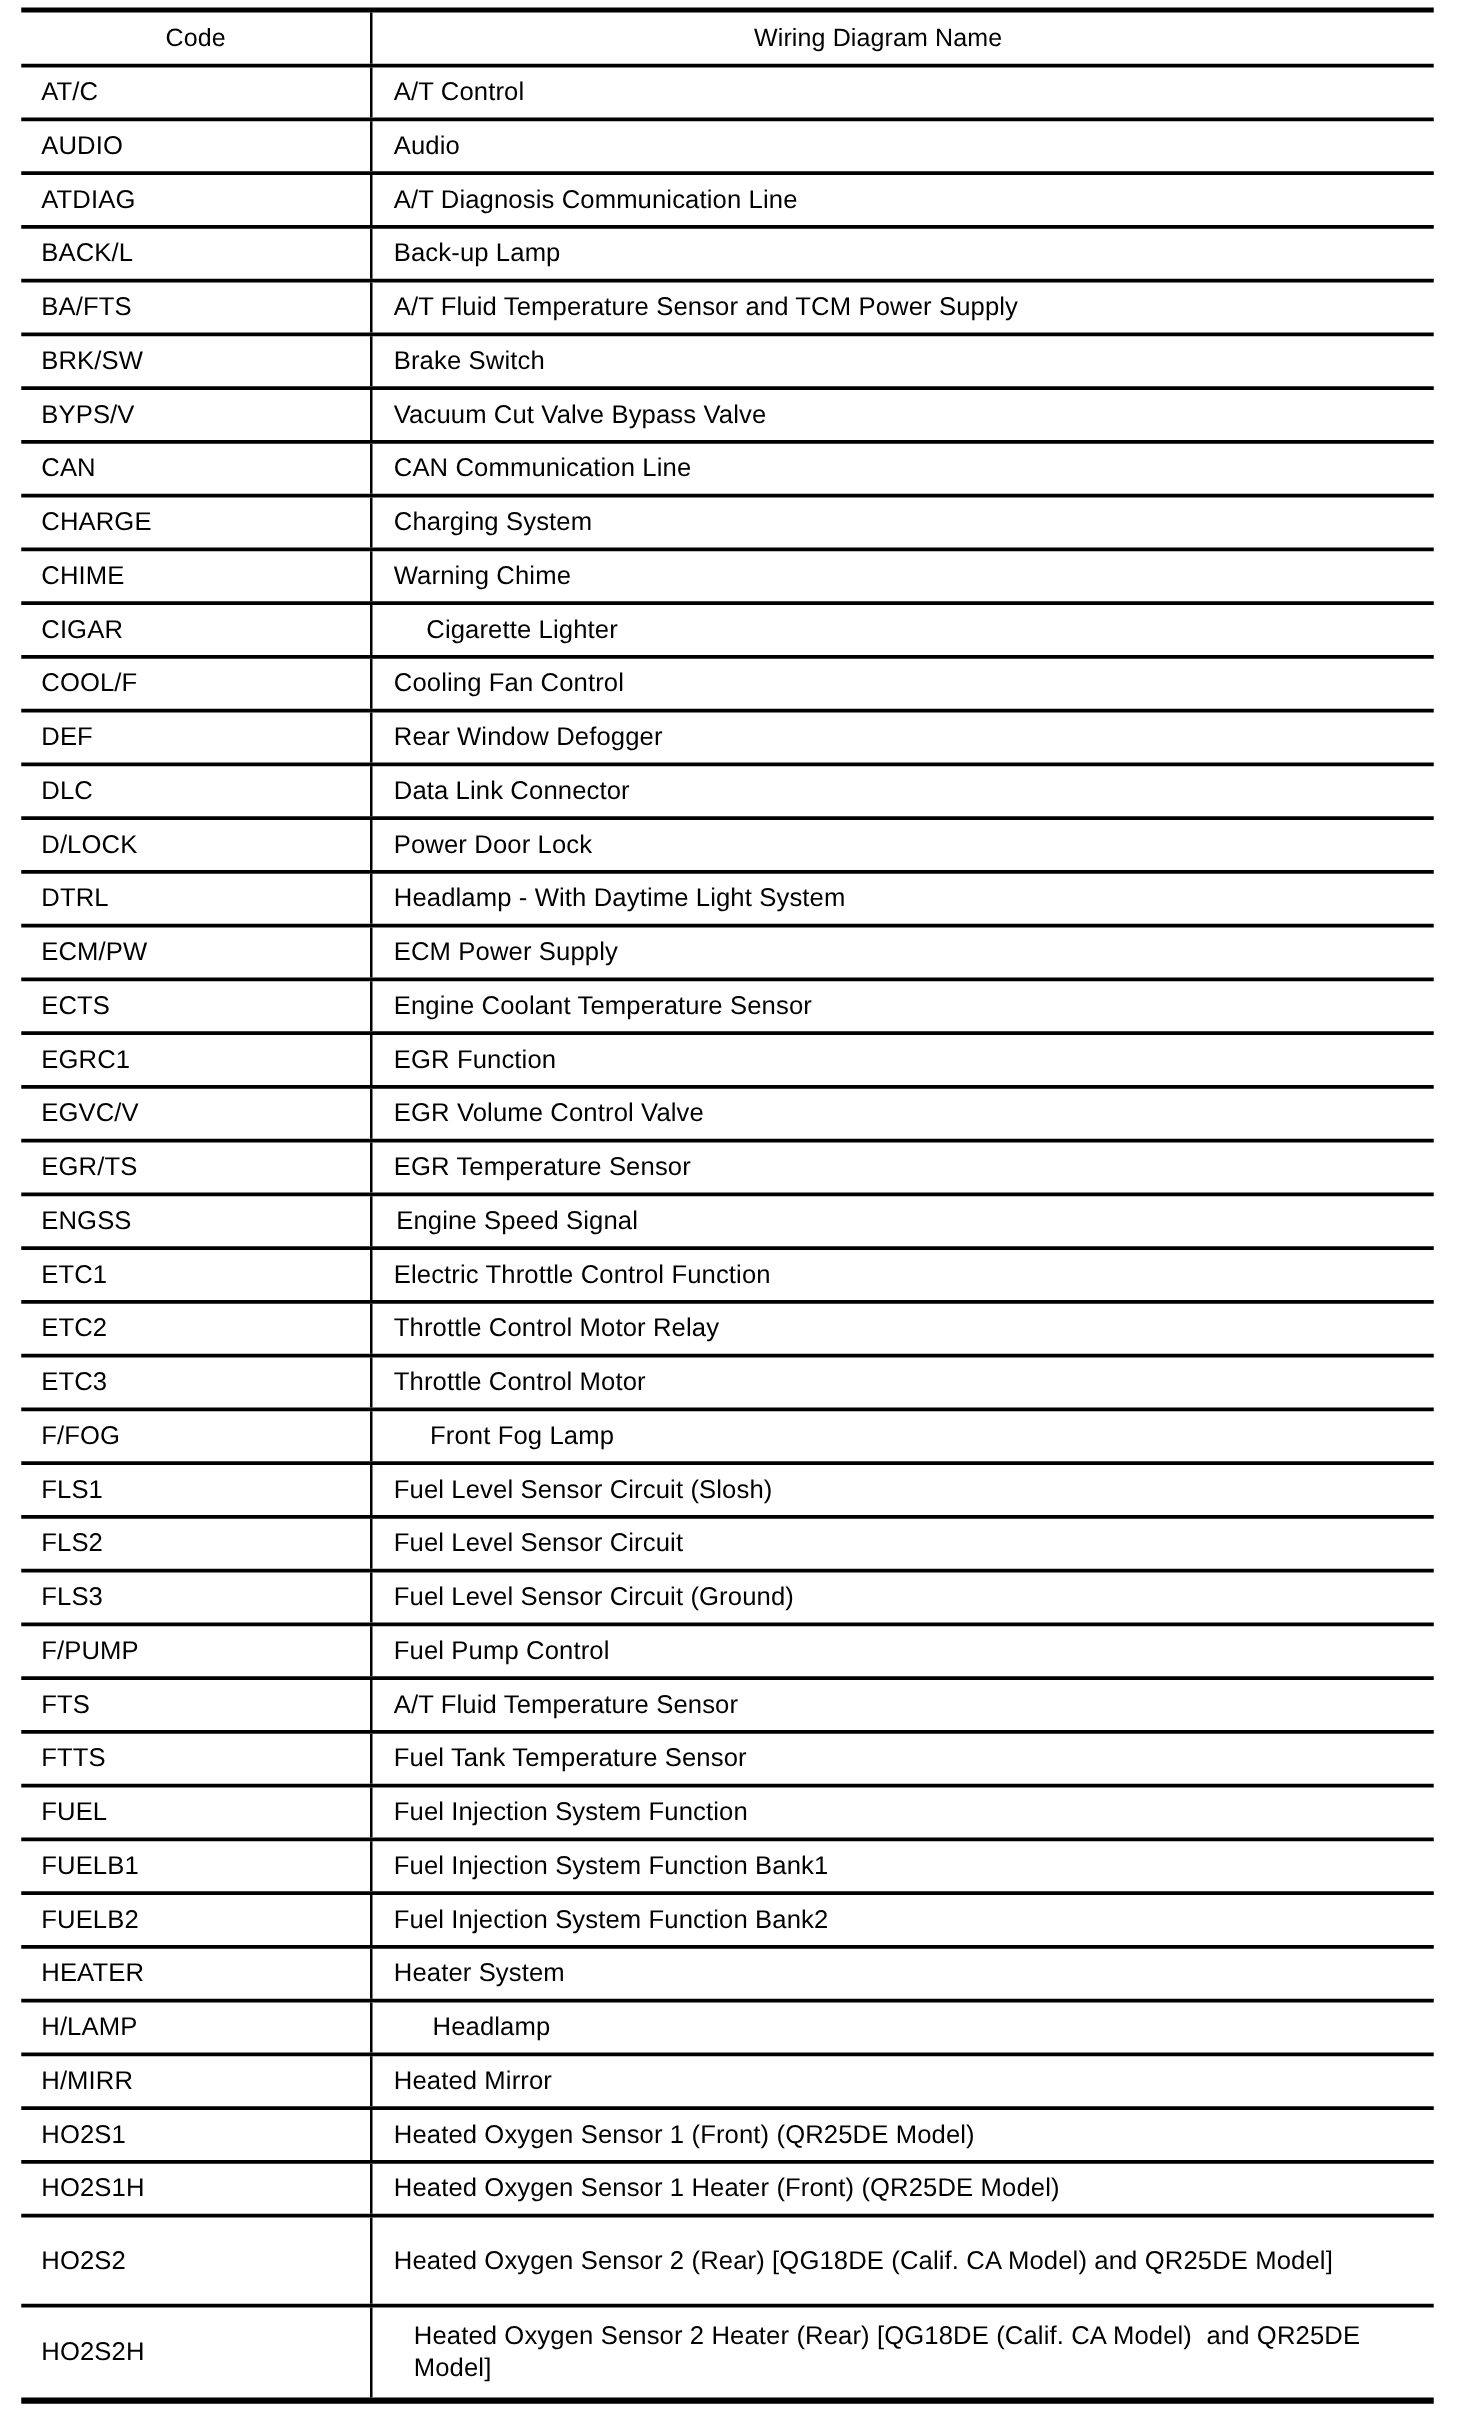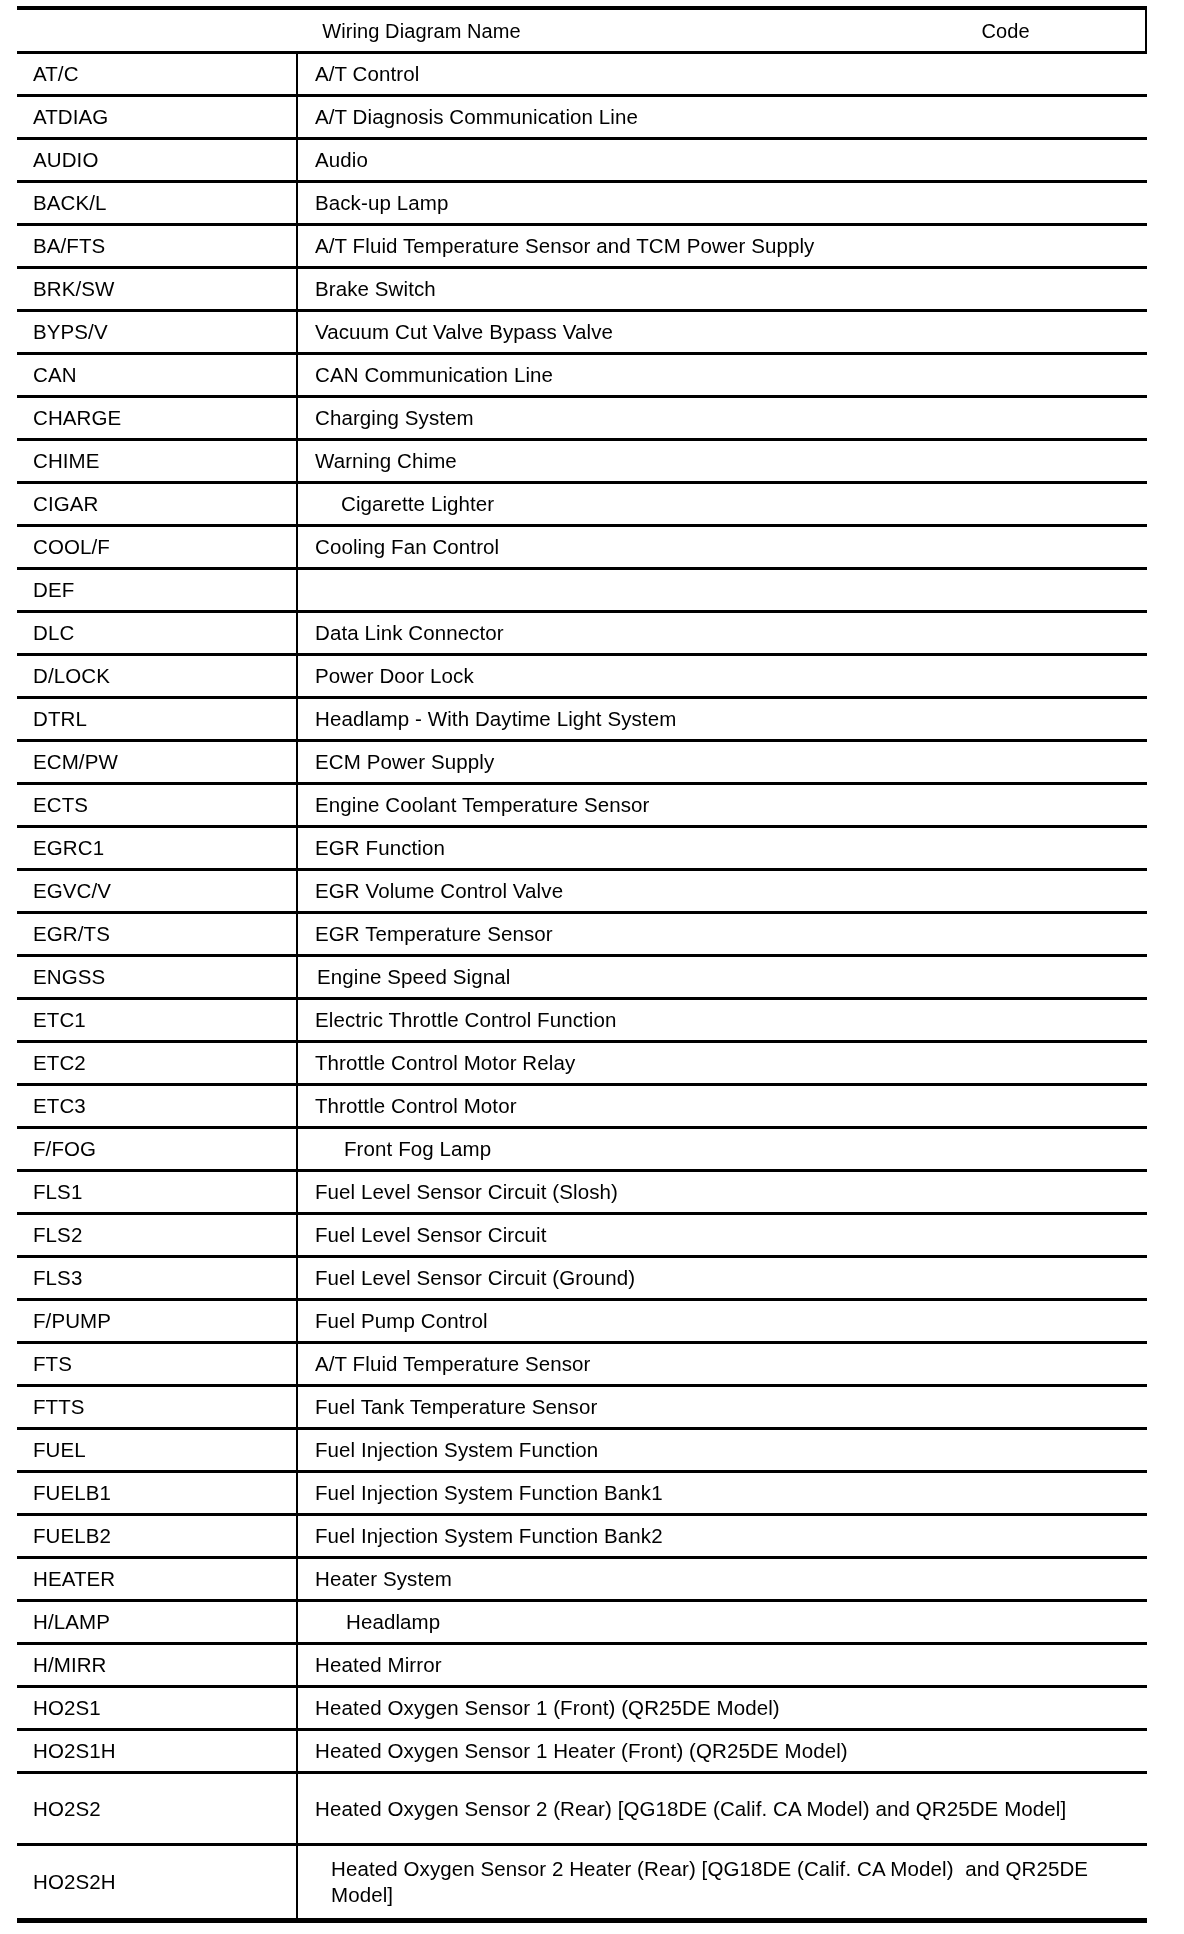--- a/index.html
+++ b/index.html
@@ -17,37 +17,37 @@
   .c2 { flex: 1; padding-left: 17px; padding-right: 40px; }
   .head .c1 { justify-content: center; padding-left: 0; }
   .head .c2 { justify-content: center; padding-left: 0; }
   .head .cell { font-size: 20px; }
 </style>
 </head>
 <body>
 
 <div class="tbl">
   <div class="row head">
+    <div class="cell c1">Code</div>
     <div class="cell c2">Wiring Diagram Name</div>
-    <div class="cell c1">Code</div>
   </div>
   <div id="rows-container">
       <div class="row">
         <div class="cell c1">AT/C</div>
         <div class="cell c2" style="white-space: pre-wrap;">A/T Control</div>
       </div>
       <div class="row">
+        <div class="cell c1">AUDIO</div>
+        <div class="cell c2" style="white-space: pre-wrap;">Audio</div>
+      </div>
+      <div class="row">
         <div class="cell c1">ATDIAG</div>
         <div class="cell c2" style="white-space: pre-wrap;">A/T Diagnosis Communication Line</div>
       </div>
       <div class="row">
-        <div class="cell c1">AUDIO</div>
-        <div class="cell c2" style="white-space: pre-wrap;">Audio</div>
-      </div>
-      <div class="row">
         <div class="cell c1">BACK/L</div>
         <div class="cell c2" style="white-space: pre-wrap;">Back-up Lamp</div>
       </div>
       <div class="row">
         <div class="cell c1">BA/FTS</div>
         <div class="cell c2" style="white-space: pre-wrap;">A/T Fluid Temperature Sensor and TCM Power Supply</div>
       </div>
       <div class="row">
         <div class="cell c1">BRK/SW</div>
         <div class="cell c2" style="white-space: pre-wrap;">Brake Switch</div>
@@ -71,20 +71,21 @@
       <div class="row">
         <div class="cell c1">CIGAR</div>
         <div class="cell c2" style="white-space: pre-wrap; margin-left: 26px;">Cigarette Lighter</div>
       </div>
       <div class="row">
         <div class="cell c1">COOL/F</div>
         <div class="cell c2" style="white-space: pre-wrap;">Cooling Fan Control</div>
       </div>
       <div class="row">
         <div class="cell c1">DEF</div>
+        <div class="cell c2" style="white-space: pre-wrap;">Rear Window Defogger</div>
       </div>
       <div class="row">
         <div class="cell c1">DLC</div>
         <div class="cell c2" style="white-space: pre-wrap;">Data Link Connector</div>
       </div>
       <div class="row">
         <div class="cell c1">D/LOCK</div>
         <div class="cell c2" style="white-space: pre-wrap;">Power Door Lock</div>
       </div>
       <div class="row">

